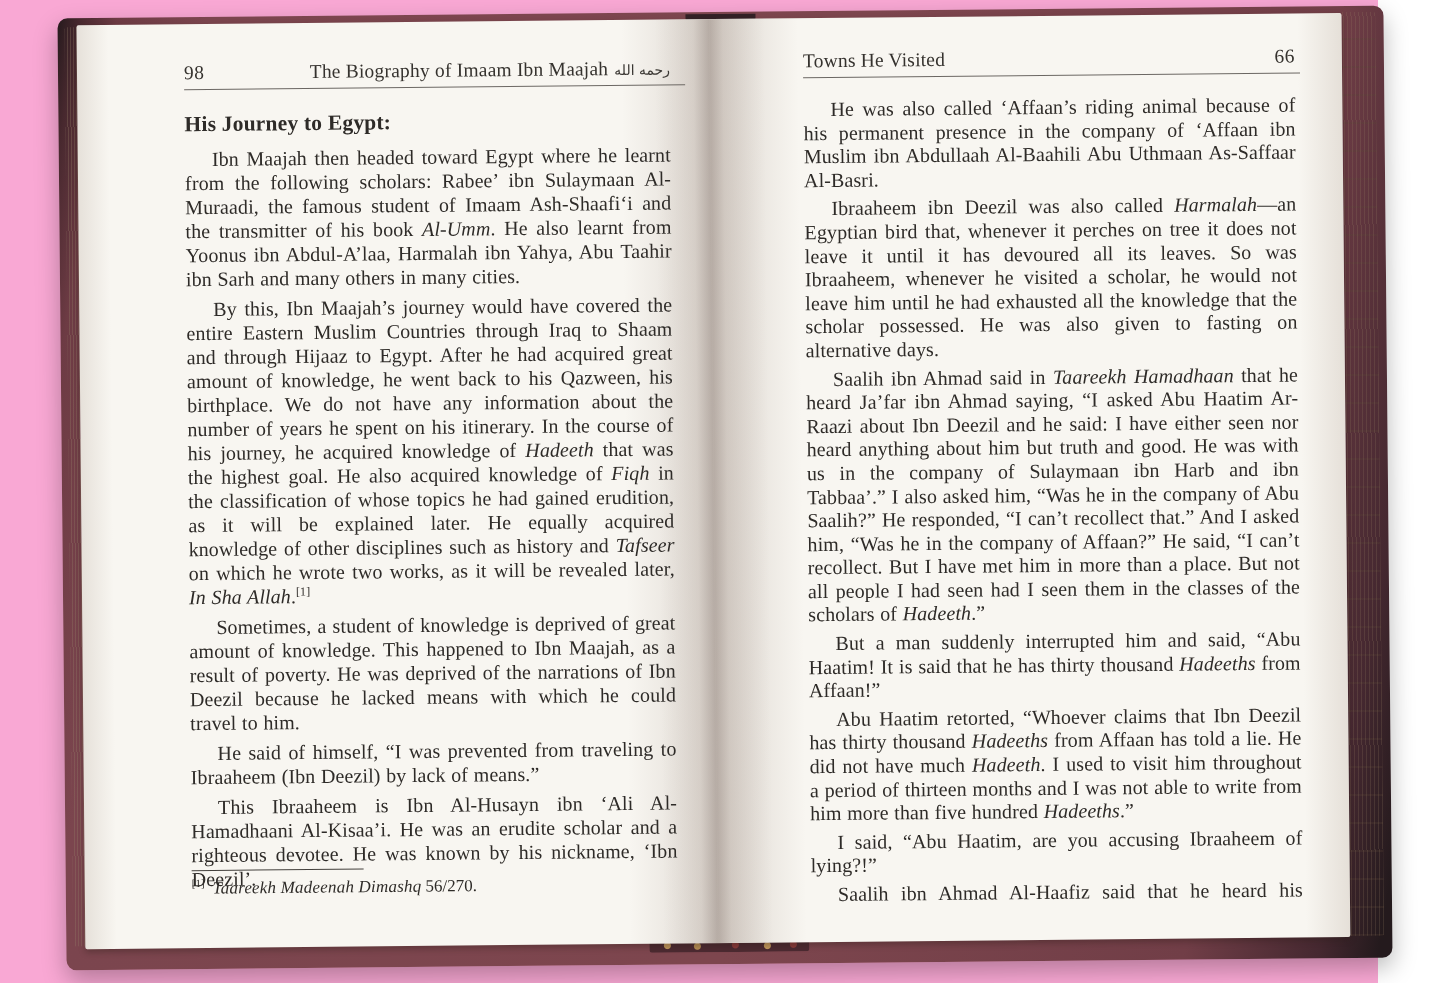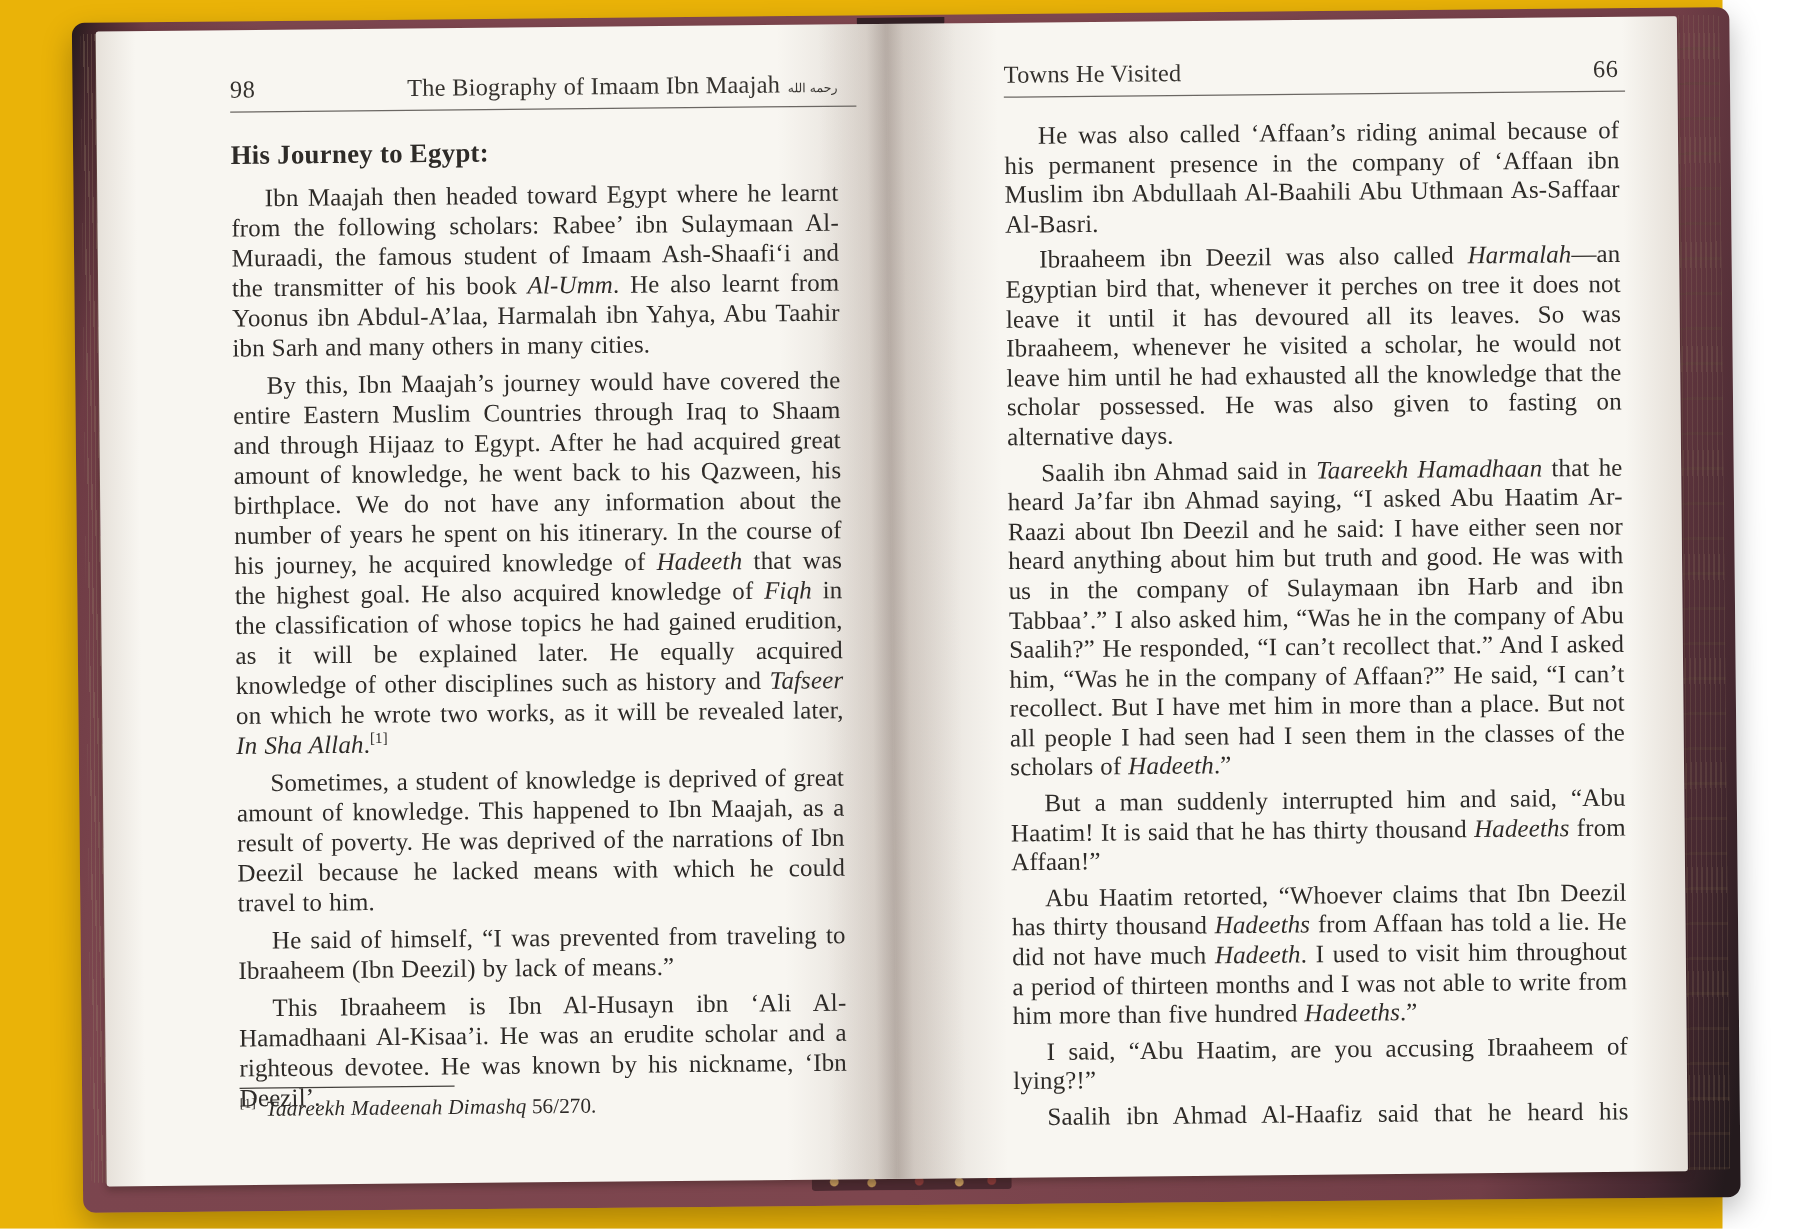--- a/index.html
+++ b/index.html
@@ -1,17 +1,17 @@
 <!DOCTYPE html>
 <html><head>
 <meta charset="utf-8">
 <style>
   html,body{margin:0;padding:0;background:#ffffff;width:1445px;height:983px;overflow:hidden;
             font-family:"Liberation Serif", serif;}
-  .stage{position:relative;width:1378px;height:983px;background:#eab308;}
+  .stage{position:relative;width:1378px;height:983px;background:#f9a8d4;}
 
   
   .book{position:absolute;left:62px;top:12px;width:1326px;height:952px;
         transform:rotate(-0.55deg);transform-origin:50% 50%;}
   .cover{position:absolute;inset:0;border-radius:10px;
          background:linear-gradient(100deg,#261a1d 0%,#47282e 1.5%,#6d3b44 4%,#7b454e 10%,
                     #7d464e 55%,#713e47 86%,#452830 95%,#241a1d 99%);
          box-shadow:0 10px 24px rgba(0,0,0,0.28);}
   .spine-top{position:absolute;top:2px;left:50%;transform:translateX(-50%);
              width:70px;height:10px;background:#332126;border-radius:0 0 6px 6px;}
@@ -46,21 +46,21 @@
 
   
   .content{position:absolute;color:#2e2b28;}
   .content-left{left:107px;top:38px;width:486px;height:880px;}
   .content-right{left:726px;top:32px;width:492px;height:896px;}
 
   .pagehead{display:flex;align-items:baseline;font-size:19.5px;color:#35322e;}
   .pagehead .spacer{flex:1;}
   .running-title{letter-spacing:0.2px;}
   .page-num{letter-spacing:0.5px;}
-  .honorific{font-family:"DejaVu Sans",sans-serif;font-size:10px;margin-left:6px;color:#3a3733;}
+  .honorific{font-family:"DejaVu Sans",sans-serif;font-size:14px;margin-left:6px;color:#3a3733;}
   .headrule{border:none;border-top:1.6px solid #6b6763;margin:5px 0 0 0;}
   .content-left .headrule{width:103%;}
   .content-right .headrule{width:101%;}
 
   .section-heading{font-size:21.5px;font-weight:bold;margin:22px 0 10px 0;letter-spacing:0.2px;}
 
   .body-text p{margin:0 0 6px 0;font-size:20px;line-height:24px;text-align:justify;
                text-indent:27px;letter-spacing:0.1px;word-spacing:0.5px;}
   .content-right .body-text p{line-height:23.6px;margin-bottom:5px;}
   .body-text p.force-justify{text-align-last:justify;}

